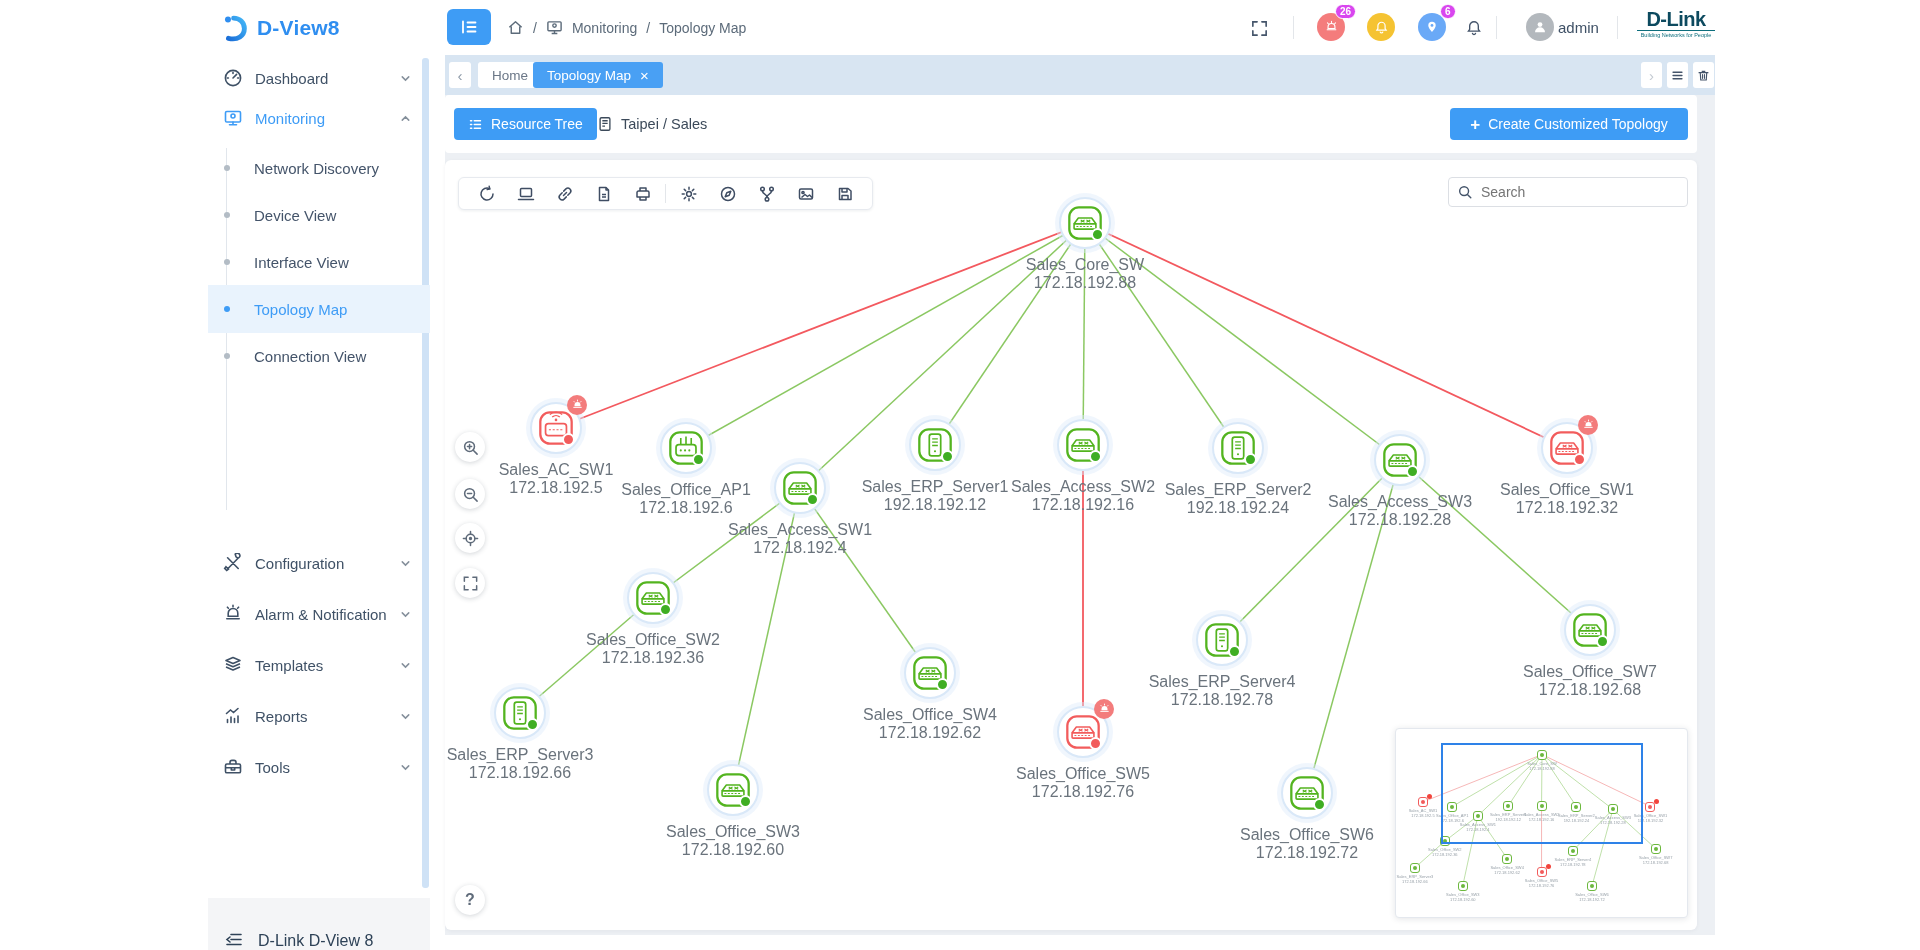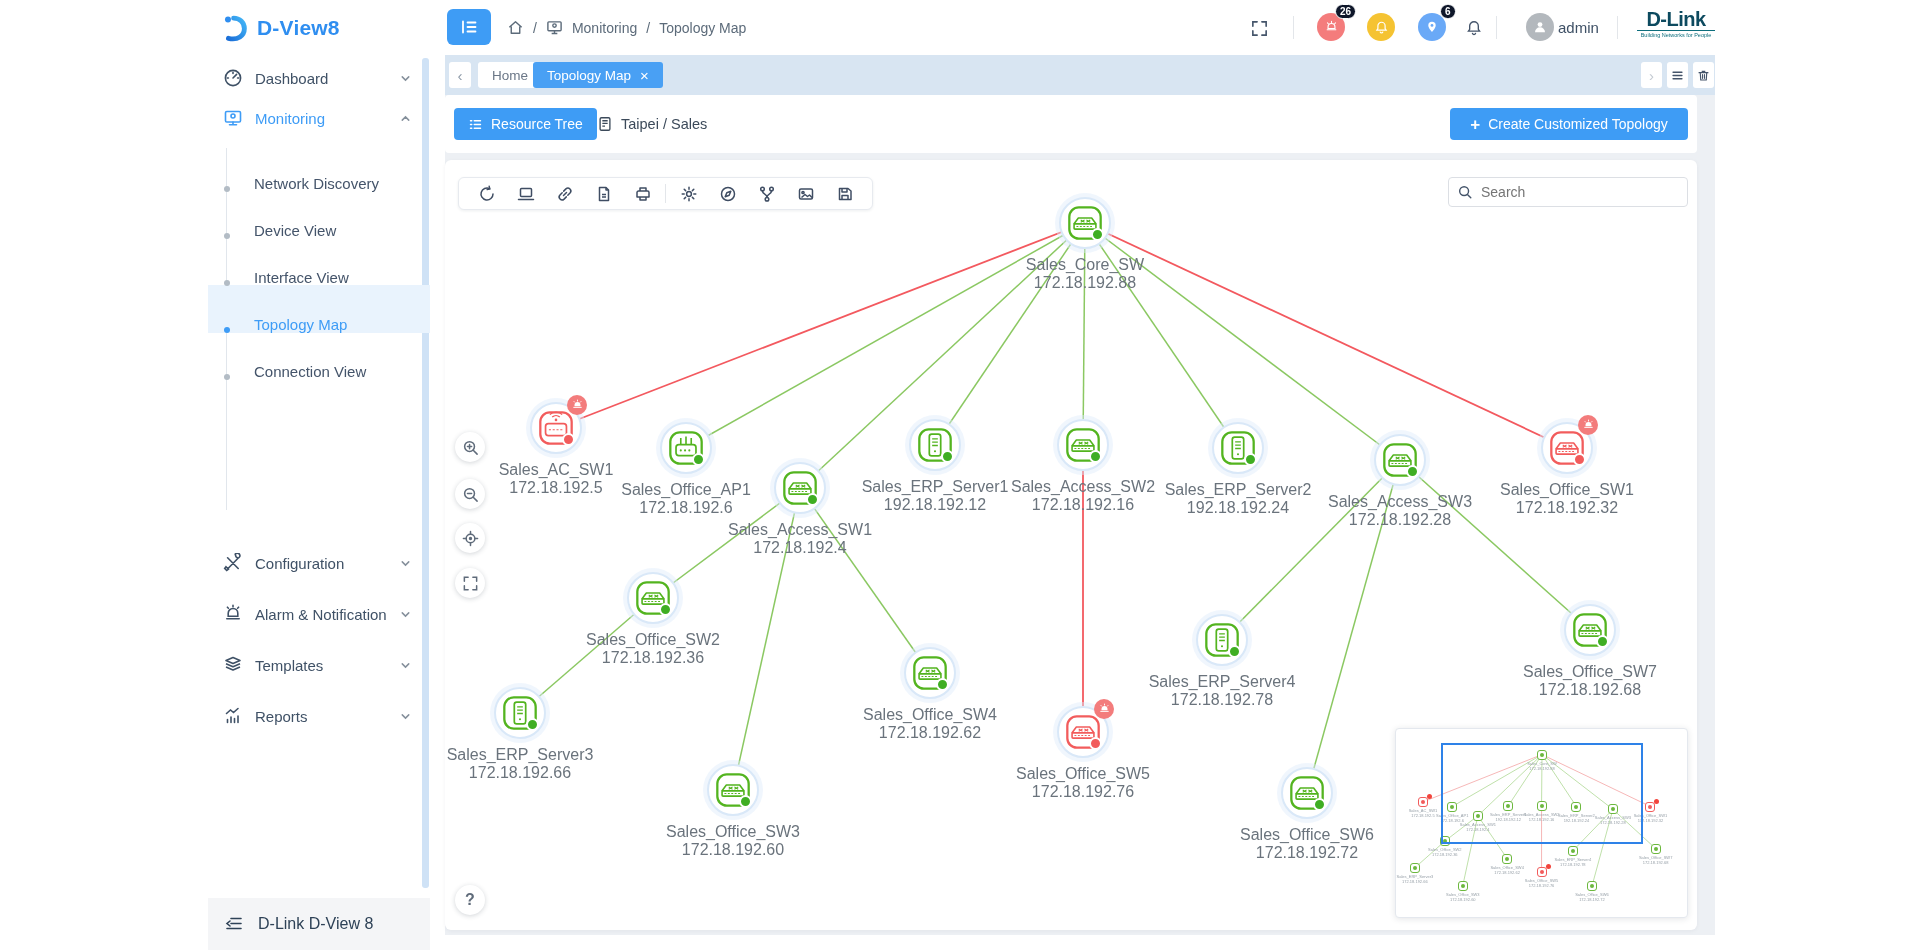--- a/index.html
+++ b/index.html
@@ -9,36 +9,36 @@
   svg{display:block}
 
   
   .sidebar{position:absolute;left:208px;top:0;width:222px;height:950px;background:#fff}
   .logo{position:absolute;left:12px;top:8px;height:40px;display:flex;align-items:center;gap:7px}
   .logo-text{font-size:21px;font-weight:bold;color:#2f8ef0;letter-spacing:.2px}
   .mitem{position:absolute;left:0;width:222px;height:36px;display:flex;align-items:center;padding-left:15px;color:#3f5166;font-size:15px}
   .mitem .lbl{margin-left:12px;flex:1}
   .mitem .chev{margin-right:18px;opacity:.75}
   .mitem.blue,.mitem.blue .lbl{color:#3e9cf6}
-  .smitem{position:absolute;left:0;width:222px;height:48px;display:flex;align-items:flex-end;padding-left:16px;color:#44546a;font-size:15px}
+  .smitem{position:absolute;left:0;width:222px;height:48px;display:flex;align-items:center;padding-left:16px;color:#44546a;font-size:15px}
   .smitem .dot{width:6px;height:6px;border-radius:50%;background:#b3bcc5;margin-right:24px;z-index:2}
   .smitem.active{background:#e9f3fd;color:#3e9cf6}
   .smitem.active .dot{background:#3e9cf6}
   .vline{position:absolute;left:18px;top:148px;width:1px;height:362px;background:#e1e6ec}
   .sscroll{position:absolute;left:214px;top:58px;width:7px;height:830px;background:#cfe2f6;border-radius:3px}
   .sscroll-active{position:absolute;left:214px;top:285px;width:7px;height:48px;background:#3e9cf5;border-radius:3px}
-  .sfooter{position:absolute;left:0;top:898px;width:222px;height:52px;background:#f4f5f7;display:flex;align-items:center;padding-left:16px;gap:14px;color:#2e4257;font-size:16px}
+  .sfooter{position:absolute;left:0;top:898px;width:222px;height:52px;background:#f4f5f7;display:flex;align-items:flex-end;padding-left:16px;gap:14px;color:#2e4257;font-size:16px}
 
   
   .topbar{position:absolute;left:445px;top:0;width:1270px;height:55px;background:#fff}
   .menu-btn{position:absolute;left:2px;top:9px;width:44px;height:36px;background:#3e9cf5;border-radius:6px;display:flex;align-items:center;justify-content:center}
   .crumbs{position:absolute;left:62px;top:0;height:55px;display:flex;align-items:center;gap:9px;font-size:14px;color:#5c6b7a}
   .tb-ico{position:absolute;top:14px;width:28px;height:28px;display:flex;align-items:center;justify-content:center}
   .circ{position:absolute;top:13px;width:28px;height:28px;border-radius:50%;display:flex;align-items:center;justify-content:center}
-  .badge{position:absolute;background:#0f172a;color:#fff;font-size:10px;font-weight:bold;border:1px solid #fff;border-radius:8px;padding:0 4px;height:15px;line-height:13px;z-index:3}
+  .badge{position:absolute;background:#d946ef;color:#fff;font-size:10px;font-weight:bold;border:1px solid #fff;border-radius:8px;padding:0 4px;height:15px;line-height:13px;z-index:3}
   .tdiv{position:absolute;top:16px;width:1px;height:23px;background:#e3e6ea}
   .admin{position:absolute;left:1113px;top:0;height:55px;display:flex;align-items:center;font-size:15px;color:#3f5166}
   .dlink{position:absolute;left:1192px;top:9px;width:78px;text-align:center}
   .dlink .dl{font-size:20px;font-weight:bold;color:#0d4a5f;letter-spacing:-.5px;line-height:21px}
   .dlink .tg{font-size:5.5px;color:#0d6e7d;border-top:1px solid #0d6e7d;padding-top:1px}
 
   
   .tabrow{position:absolute;left:445px;top:55px;width:1270px;height:40px;background:#d8e5f2}
   .tnav{position:absolute;top:7px;width:22px;height:26px;background:#fff;border-radius:3px;display:flex;align-items:center;justify-content:center;color:#8d9aa8;font-size:15px}
   .tab{position:absolute;top:7px;height:26px;border-radius:3px;background:#fff;color:#6b7787;font-size:13.5px;display:flex;align-items:center;padding:0 14px}
@@ -208,20 +208,34 @@
             <path d="M4.5 13.5v3M8 11v5.5M11.5 12.5v4M15 10v6.5M3.5 7.5l4-3.5 3 2.5L15 2.5"></path>
           </svg>
         </span>
       <span class="lbl" data-interactable="false">Reports</span>
       <span class="chev" data-interactable="false">
           <svg width="13" height="13" viewBox="0 0 16 16" fill="none" stroke="#5c6b7a" stroke-width="1.8" stroke-linecap="round">
             <path d="M4 6l4 4 4-4"></path>
           </svg>
         </span>
     </div>
+    <div class="mitem" style="top:749px" data-interactable="true">
+      <span data-interactable="false">
+          <svg width="20" height="20" viewBox="0 0 20 20" fill="none" stroke="#3f5166" stroke-width="1.6" stroke-linejoin="round">
+            <rect x="2.5" y="7" width="15" height="8.8" rx="1.4"></rect>
+            <path d="M7 7V5.4a2 2 0 0 1 2-2h2a2 2 0 0 1 2 2V7M2.5 10.8h15M8.3 10.8v2.2h3.4v-2.2"></path>
+          </svg>
+        </span>
+      <span class="lbl" data-interactable="false">Tools</span>
+      <span class="chev" data-interactable="false">
+          <svg width="13" height="13" viewBox="0 0 16 16" fill="none" stroke="#5c6b7a" stroke-width="1.8" stroke-linecap="round">
+            <path d="M4 6l4 4 4-4"></path>
+          </svg>
+        </span>
+    </div>
 
     <div class="sfooter" data-interactable="true">
       <span data-interactable="false">
           <svg width="20" height="20" viewBox="0 0 20 20" fill="none" stroke="#2e4257" stroke-width="1.6" stroke-linecap="round">
             <path d="M7 4.5h10M7 9.5h10M3 14.5h14M6 7l-3 2.5L6 12"></path>
           </svg>
         </span>
       <span data-interactable="false">D-Link D-View 8</span>
     </div>
   </aside>

